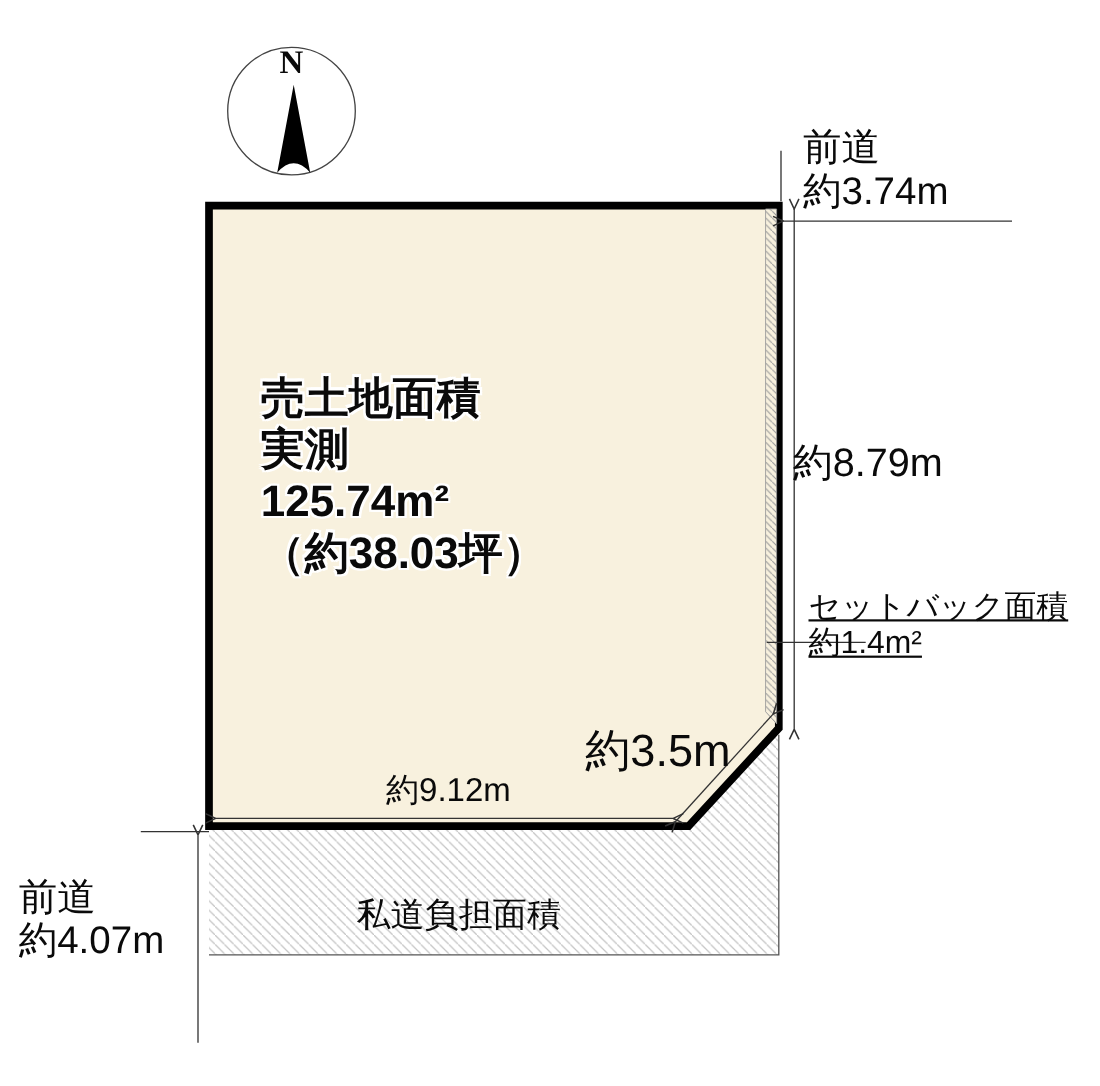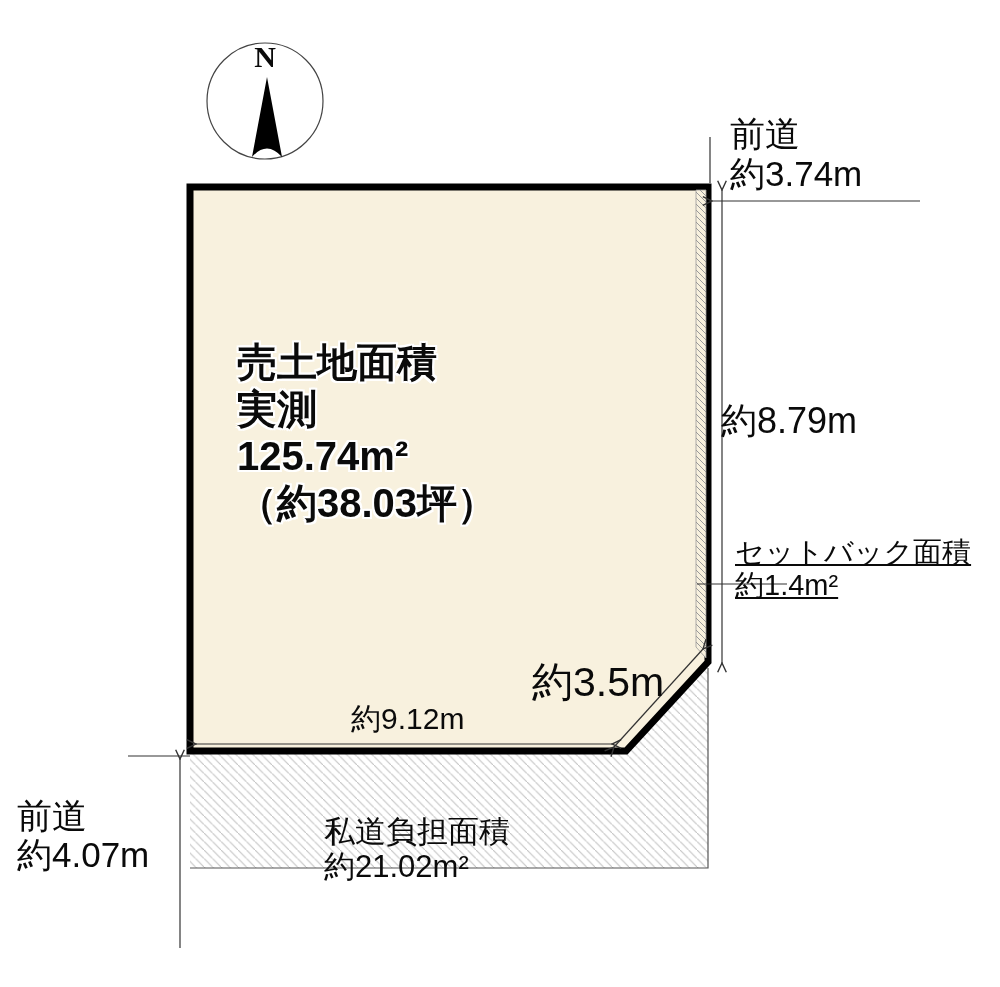--- a/index.html
+++ b/index.html
@@ -101,21 +101,20 @@
     <div>セットバック面積</div>
     <div>約1.4m²</div>
   </div>
 
   <div class="lbl chamfer-dim">約3.5m</div>
 
   <div class="lbl south-dim">約9.12m</div>
 
   <div class="lbl private-road-lbl center">
     <div>私道負担面積</div>
-    <div>約21.02m²</div>
   </div>
 
   <div class="lbl front-road-left center">
     <div>前道</div>
     <div>約4.07m</div>
   </div>
 
 </div>
 
 </body></html>

